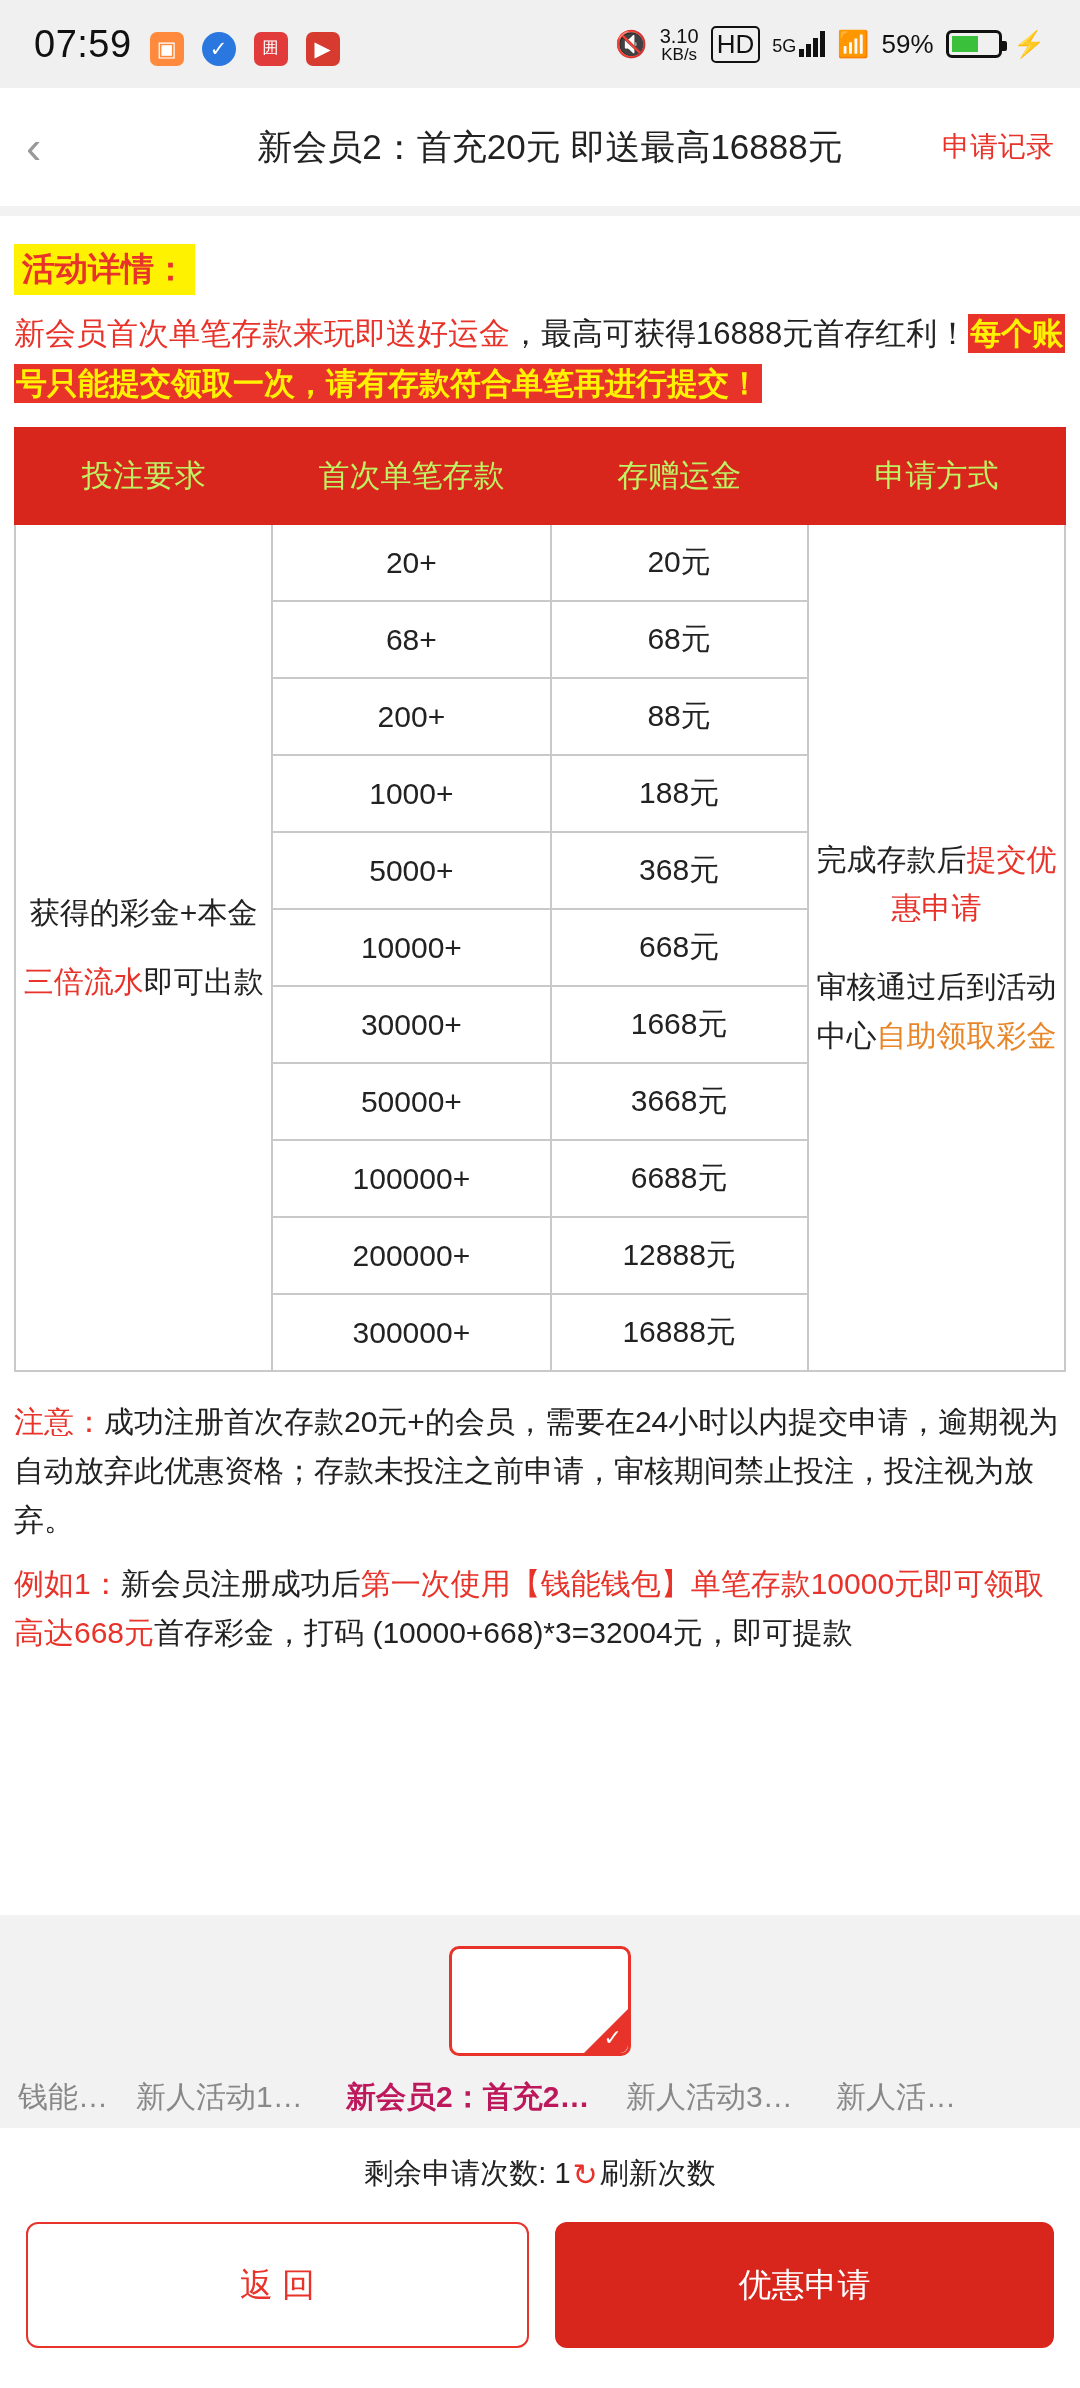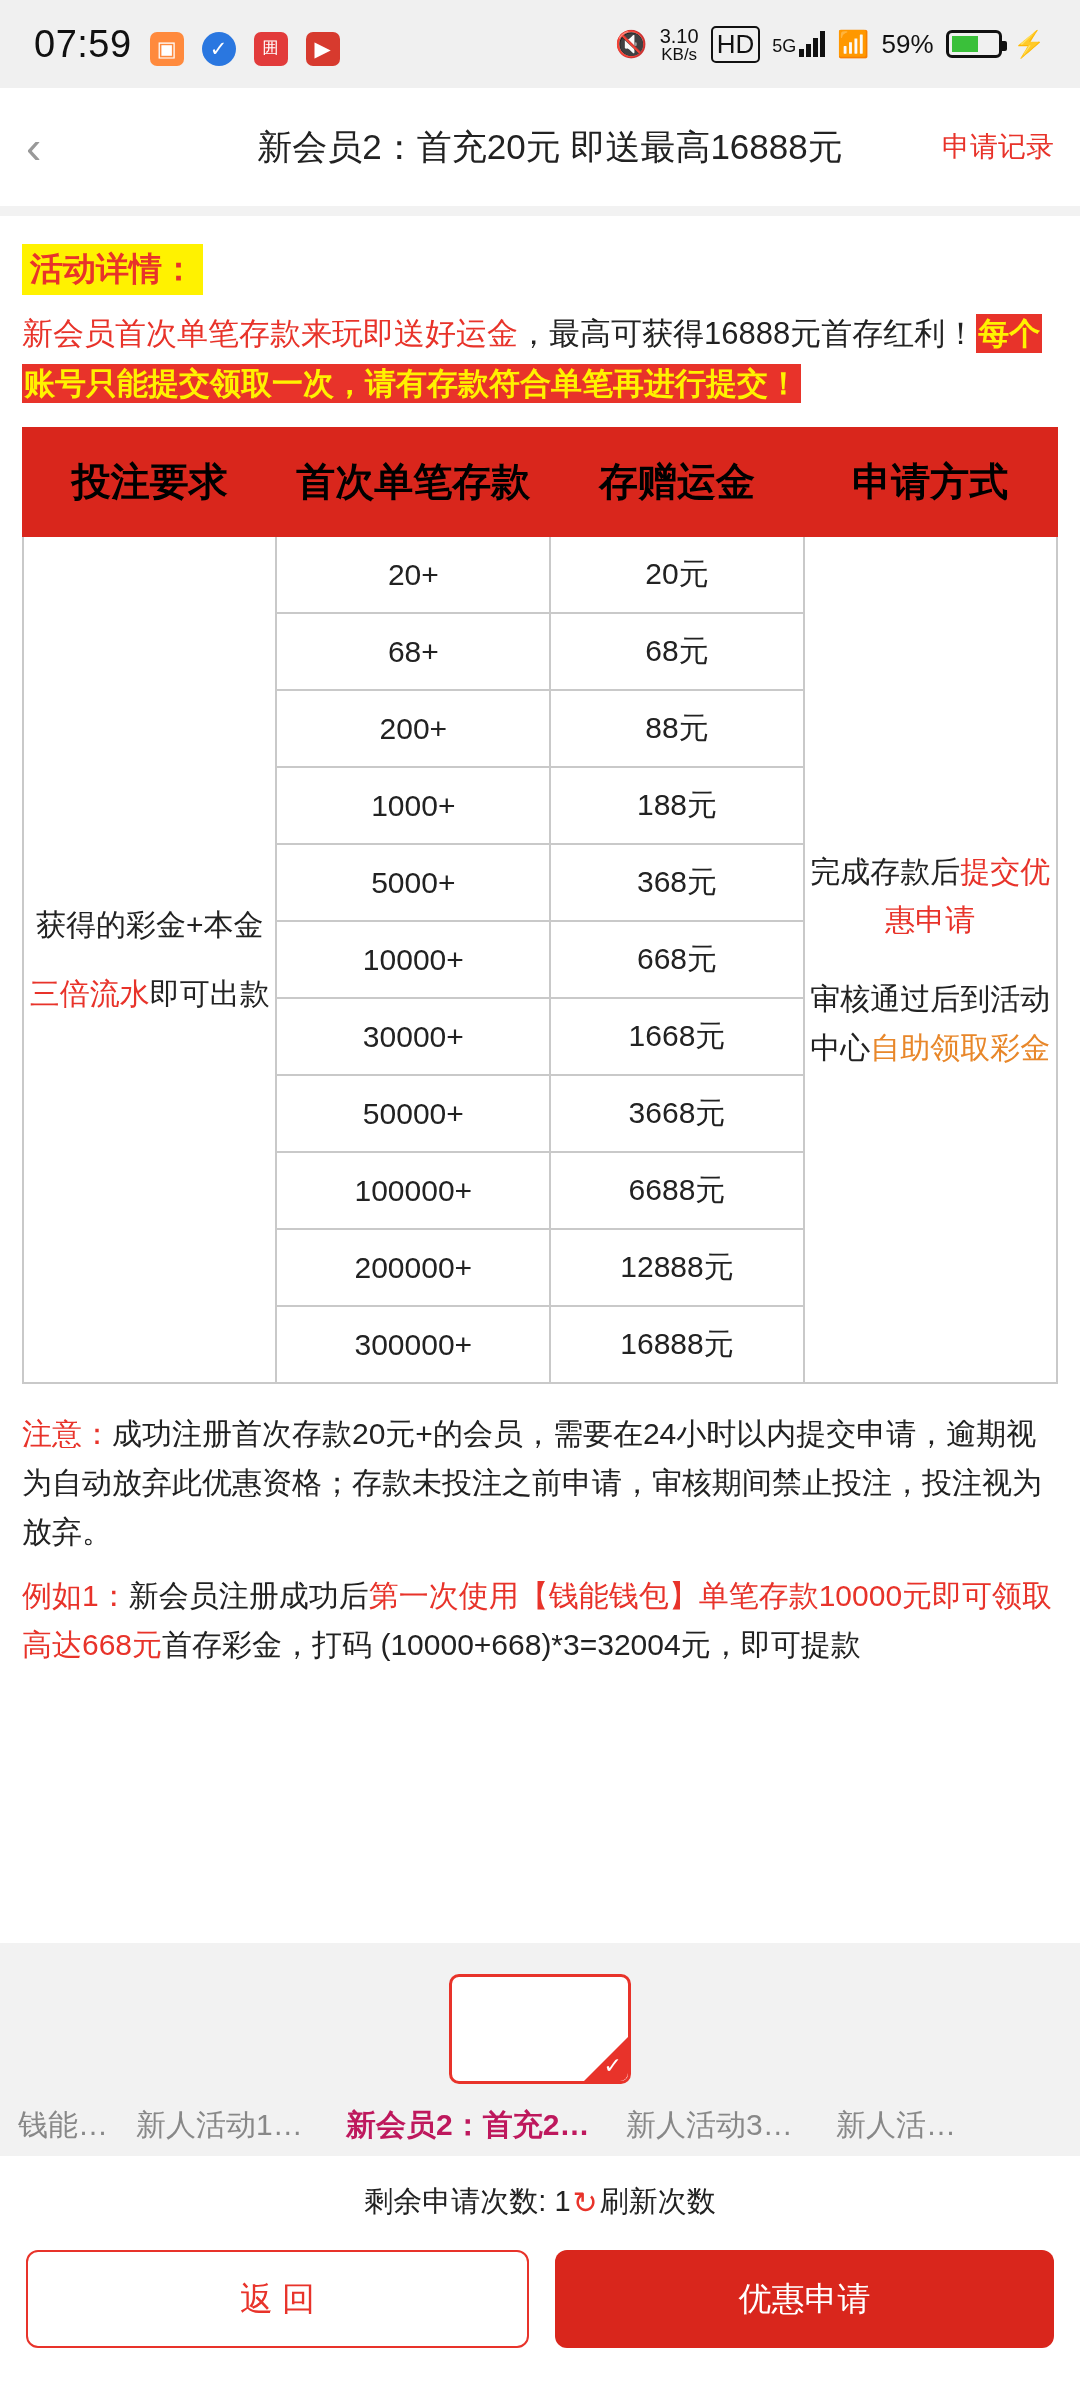--- a/index.html
+++ b/index.html
@@ -81,21 +81,21 @@
     line-height: 1.28;
     padding: 0 40px 0 0;
   }
   .apply-record {
     position: absolute; right: 26px; top: 50%; transform: translateY(-50%);
     font-size: 28px; color: #e8332a;
   }
 
   
   .content {
-    padding: 0 22px;
+    padding: 0 14px;
     background: #fff;
   }
   .sep { height: 10px; background: #f2f2f2; }
 
   .detail-tag {
     display: inline-block;
     background: #fff200;
     color: #e8332a;
     font-weight: bold;
     font-size: 33px;
@@ -120,23 +120,23 @@
 
   
   table.promo {
     width: 100%;
     border-collapse: collapse;
     margin-top: 6px;
     table-layout: fixed;
   }
   table.promo th {
     background: #d9261c;
-    color: #000000;
-    font-size: 39px;
-    font-weight: bold;
+    color: #bef264;
+    font-size: 31px;
+    font-weight: normal;
     padding: 26px 4px;
     border: 2px solid #d9261c;
   }
   table.promo td {
     border: 2px solid #c9c9c9;
     font-size: 30px;
     color: #222;
     text-align: center;
     padding: 17px 4px;
   }
@@ -227,21 +227,21 @@
   .refresh-txt { color: #222; }
 
   .actions {
     background: #fff;
     display: flex;
     gap: 26px;
     padding: 18px 26px 40px 26px;
   }
   .btn {
     flex: 1;
-    height: 98px;
+    height: 126px;
     border-radius: 12px;
     display: flex; align-items: center; justify-content: center;
     font-size: 33px;
   }
   .btn-back { border: 2px solid #e8332a; color: #e8332a; background: #fff; }
   .btn-apply { background: #d9261c; color: #fff; }
 </style>
 </head>
 <body>
 

